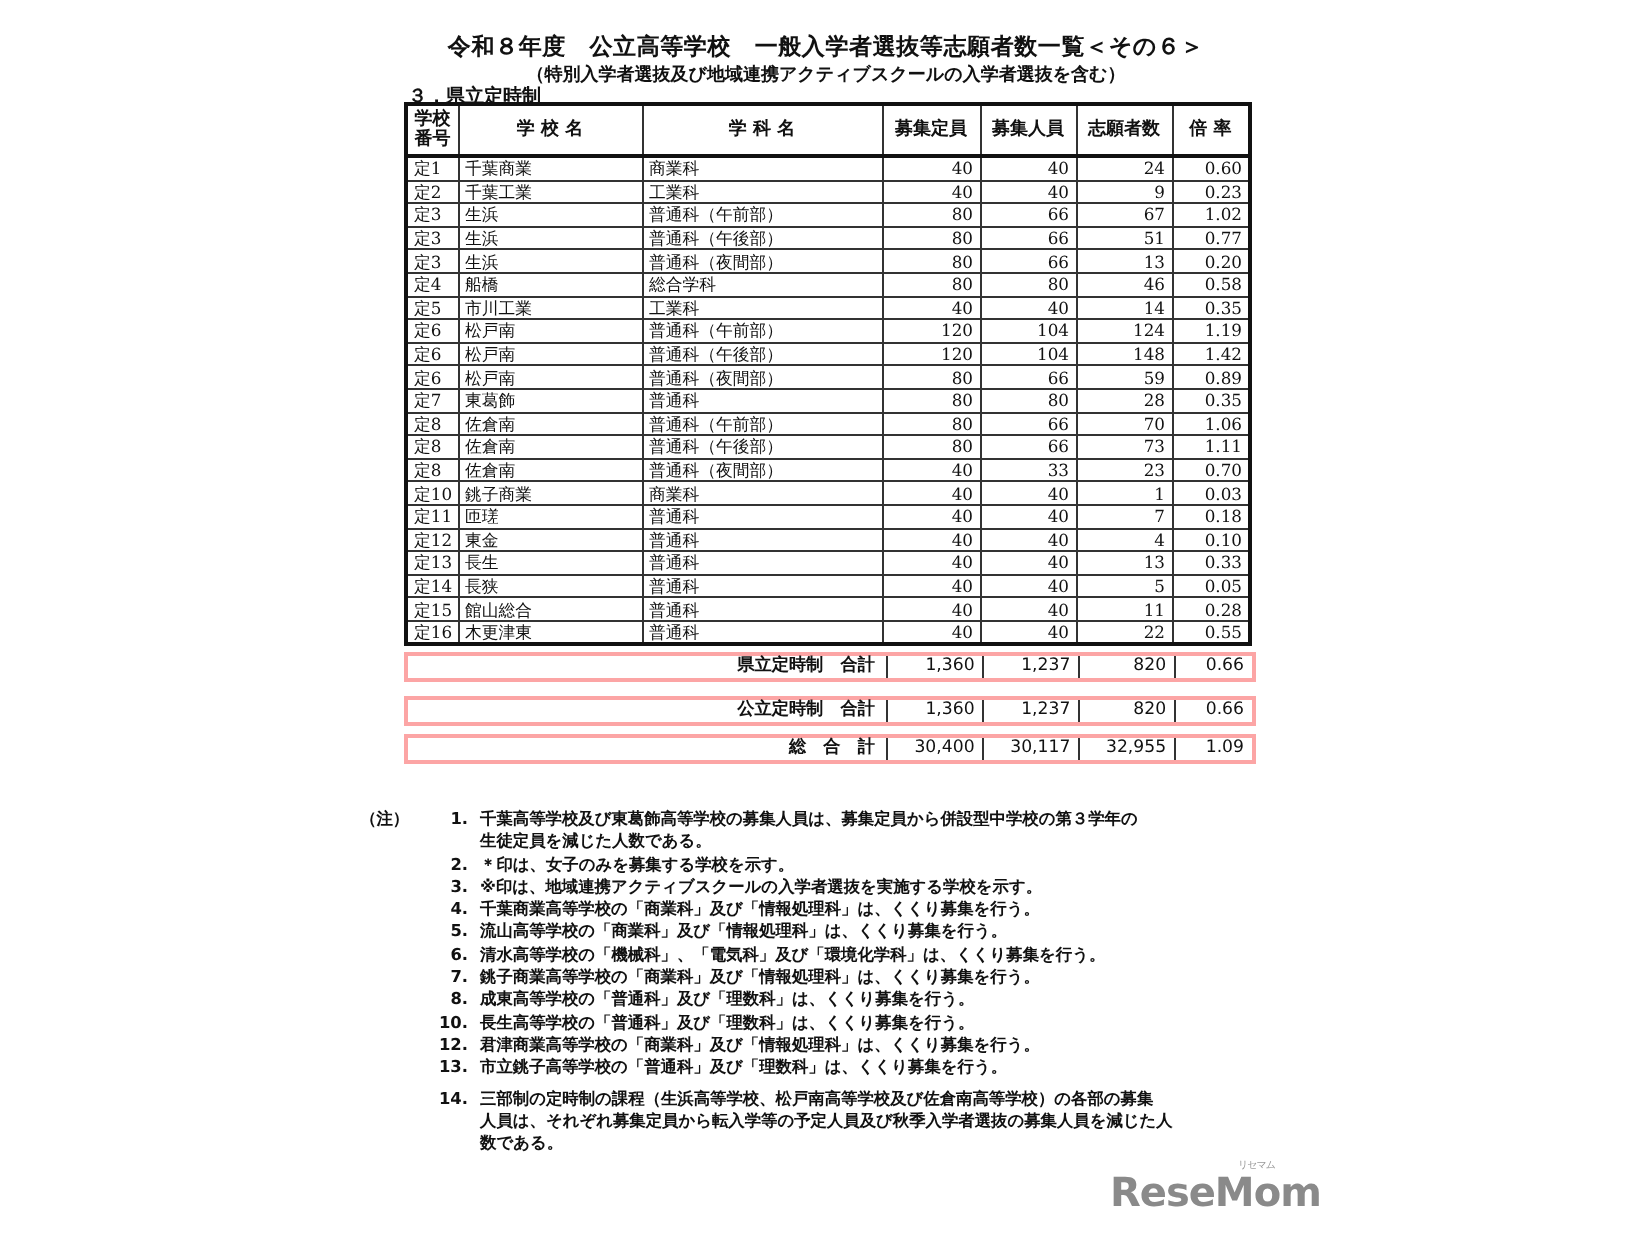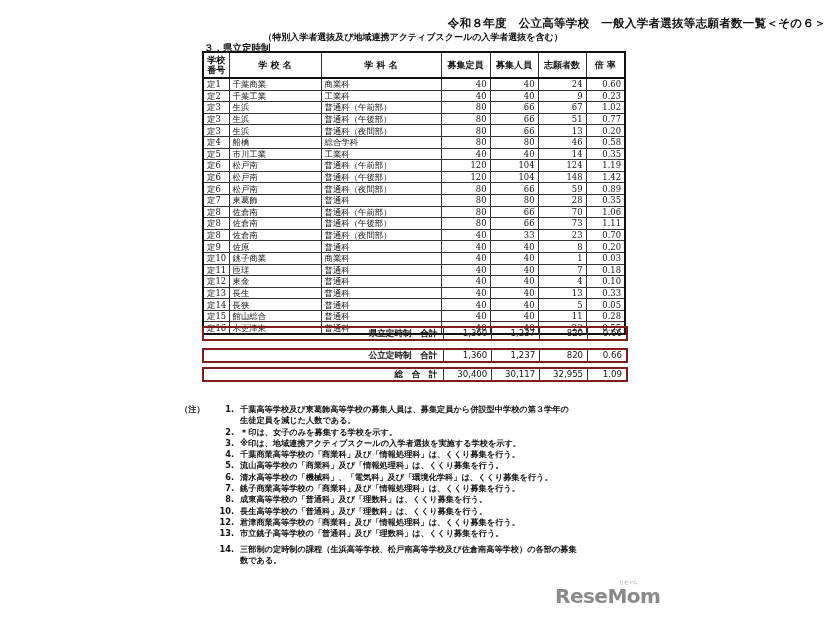--- a/index.html
+++ b/index.html
@@ -1,25 +1,25 @@
 <!DOCTYPE html>
 <html><head>
 <meta charset="utf-8">
 <style>
   html, body { margin:0; padding:0; background:#ffffff; }
   body { width:826px; height:620px; position:relative; overflow:hidden; font-family:"DejaVu Sans", sans-serif; color:#111; }
-  .title { position:absolute; left:0; top:16px; width:826px; text-align:right; font-size:11.5px; font-weight:bold; letter-spacing:0.3px; }
+  .title { position:absolute; left:0; top:16px; width:826px; text-align:center; font-size:11.5px; font-weight:bold; letter-spacing:0.3px; }
   .subtitle { position:absolute; left:0; top:31px; width:826px; text-align:center; font-size:9px; font-weight:bold; }
   .section { position:absolute; left:204px; top:42px; font-size:9.5px; font-weight:bold; }
   table.main { position:absolute; left:202px; top:51px; width:422px; border-collapse:collapse; border:2px solid #111; table-layout:fixed; font-family:"DejaVu Serif", serif; }
   table.main th, table.main td { border:1px solid #333; padding:0 3px; font-size:8.4px; height:10.6px; line-height:10px; white-space:nowrap; overflow:hidden; }
   table.main th { font-family:"DejaVu Sans", sans-serif; font-weight:bold; font-size:9px; height:24px; line-height:10px; text-align:center; border-bottom:2px solid #111; }
   table.main td.num { text-align:right; }
   table.main td.no { text-align:left; padding-right:1px; }
-  .totbox { position:absolute; left:202px; width:422px; height:11px; border:2px solid #7f1d1d; display:flex; font-size:8.6px; font-family:"DejaVu Sans", sans-serif; }
+  .totbox { position:absolute; left:202px; width:422px; height:11px; border:2px solid #fca5a5; display:flex; font-size:8.6px; font-family:"DejaVu Sans", sans-serif; }
   .totbox .lbl { width:234px; text-align:right; padding-right:6px; font-weight:bold; border-right:1px solid #333; line-height:11px; }
   .totbox .c { width:48px; text-align:right; padding-right:4px; border-right:1px solid #333; line-height:11px; box-sizing:border-box; }
   .totbox .c:last-child { border-right:none; width:38px; }
   .notes { position:absolute; left:180px; top:404px; width:460px; font-size:8.2px; font-weight:bold; line-height:11.3px; }
   .notes .head { position:absolute; left:0; top:0; }
   .notes .item { position:relative; left:38px; width:410px; }
   .notes .item.gap { margin-top:4px; }
   .notes .num { display:inline-block; width:16px; text-align:right; margin-right:6px; }
   .notes .cont { padding-left:22px; }
   .logo { position:absolute; left:555px; top:584px; font-family:"DejaVu Sans", sans-serif; font-weight:bold; font-size:20px; color:#8a8a8a; letter-spacing:-0.5px; }
@@ -174,29 +174,20 @@
       <tr>
         <td class="no">定8</td>
         <td>佐倉南</td>
         <td>普通科（夜間部）</td>
         <td class="num">40</td>
         <td class="num">33</td>
         <td class="num">23</td>
         <td class="num">0.70</td>
       </tr>
       <tr>
-        <td class="no">定9</td>
-        <td>佐原</td>
-        <td>普通科</td>
-        <td class="num">40</td>
-        <td class="num">40</td>
-        <td class="num">8</td>
-        <td class="num">0.20</td>
-      </tr>
-      <tr>
         <td class="no">定10</td>
         <td>銚子商業</td>
         <td>商業科</td>
         <td class="num">40</td>
         <td class="num">40</td>
         <td class="num">1</td>
         <td class="num">0.03</td>
       </tr>
       <tr>
         <td class="no">定11</td>
@@ -284,17 +275,17 @@
       <div class="item"><span class="num">2.</span><span>＊印は、女子のみを募集する学校を示す。</span></div>
       <div class="item"><span class="num">3.</span><span>※印は、地域連携アクティブスクールの入学者選抜を実施する学校を示す。</span></div>
       <div class="item"><span class="num">4.</span><span>千葉商業高等学校の「商業科」及び「情報処理科」は、くくり募集を行う。</span></div>
       <div class="item"><span class="num">5.</span><span>流山高等学校の「商業科」及び「情報処理科」は、くくり募集を行う。</span></div>
       <div class="item"><span class="num">6.</span><span>清水高等学校の「機械科」、「電気科」及び「環境化学科」は、くくり募集を行う。</span></div>
       <div class="item"><span class="num">7.</span><span>銚子商業高等学校の「商業科」及び「情報処理科」は、くくり募集を行う。</span></div>
       <div class="item"><span class="num">8.</span><span>成東高等学校の「普通科」及び「理数科」は、くくり募集を行う。</span></div>
       <div class="item"><span class="num">10.</span><span>長生高等学校の「普通科」及び「理数科」は、くくり募集を行う。</span></div>
       <div class="item"><span class="num">12.</span><span>君津商業高等学校の「商業科」及び「情報処理科」は、くくり募集を行う。</span></div>
       <div class="item"><span class="num">13.</span><span>市立銚子高等学校の「普通科」及び「理数科」は、くくり募集を行う。</span></div>
-      <div class="item gap"><span class="num">14.</span><span>三部制の定時制の課程（生浜高等学校、松戸南高等学校及び佐倉南高等学校）の各部の募集</span><div class="cont">数である。</div></div>
+      <div class="item gap"><span class="num">14.</span><span>三部制の定時制の課程（生浜高等学校、松戸南高等学校及び佐倉南高等学校）の各部の募集</span><div class="cont">人員は、それぞれ募集定員から転入学等の予定人員及び秋季入学者選抜の募集人員を減じた人</div><div class="cont">数である。</div></div>
     </div>
 </div>
 
 <div class="logo"><span>ReseMom</span><small>リセマム</small></div>
 
 </body></html>

